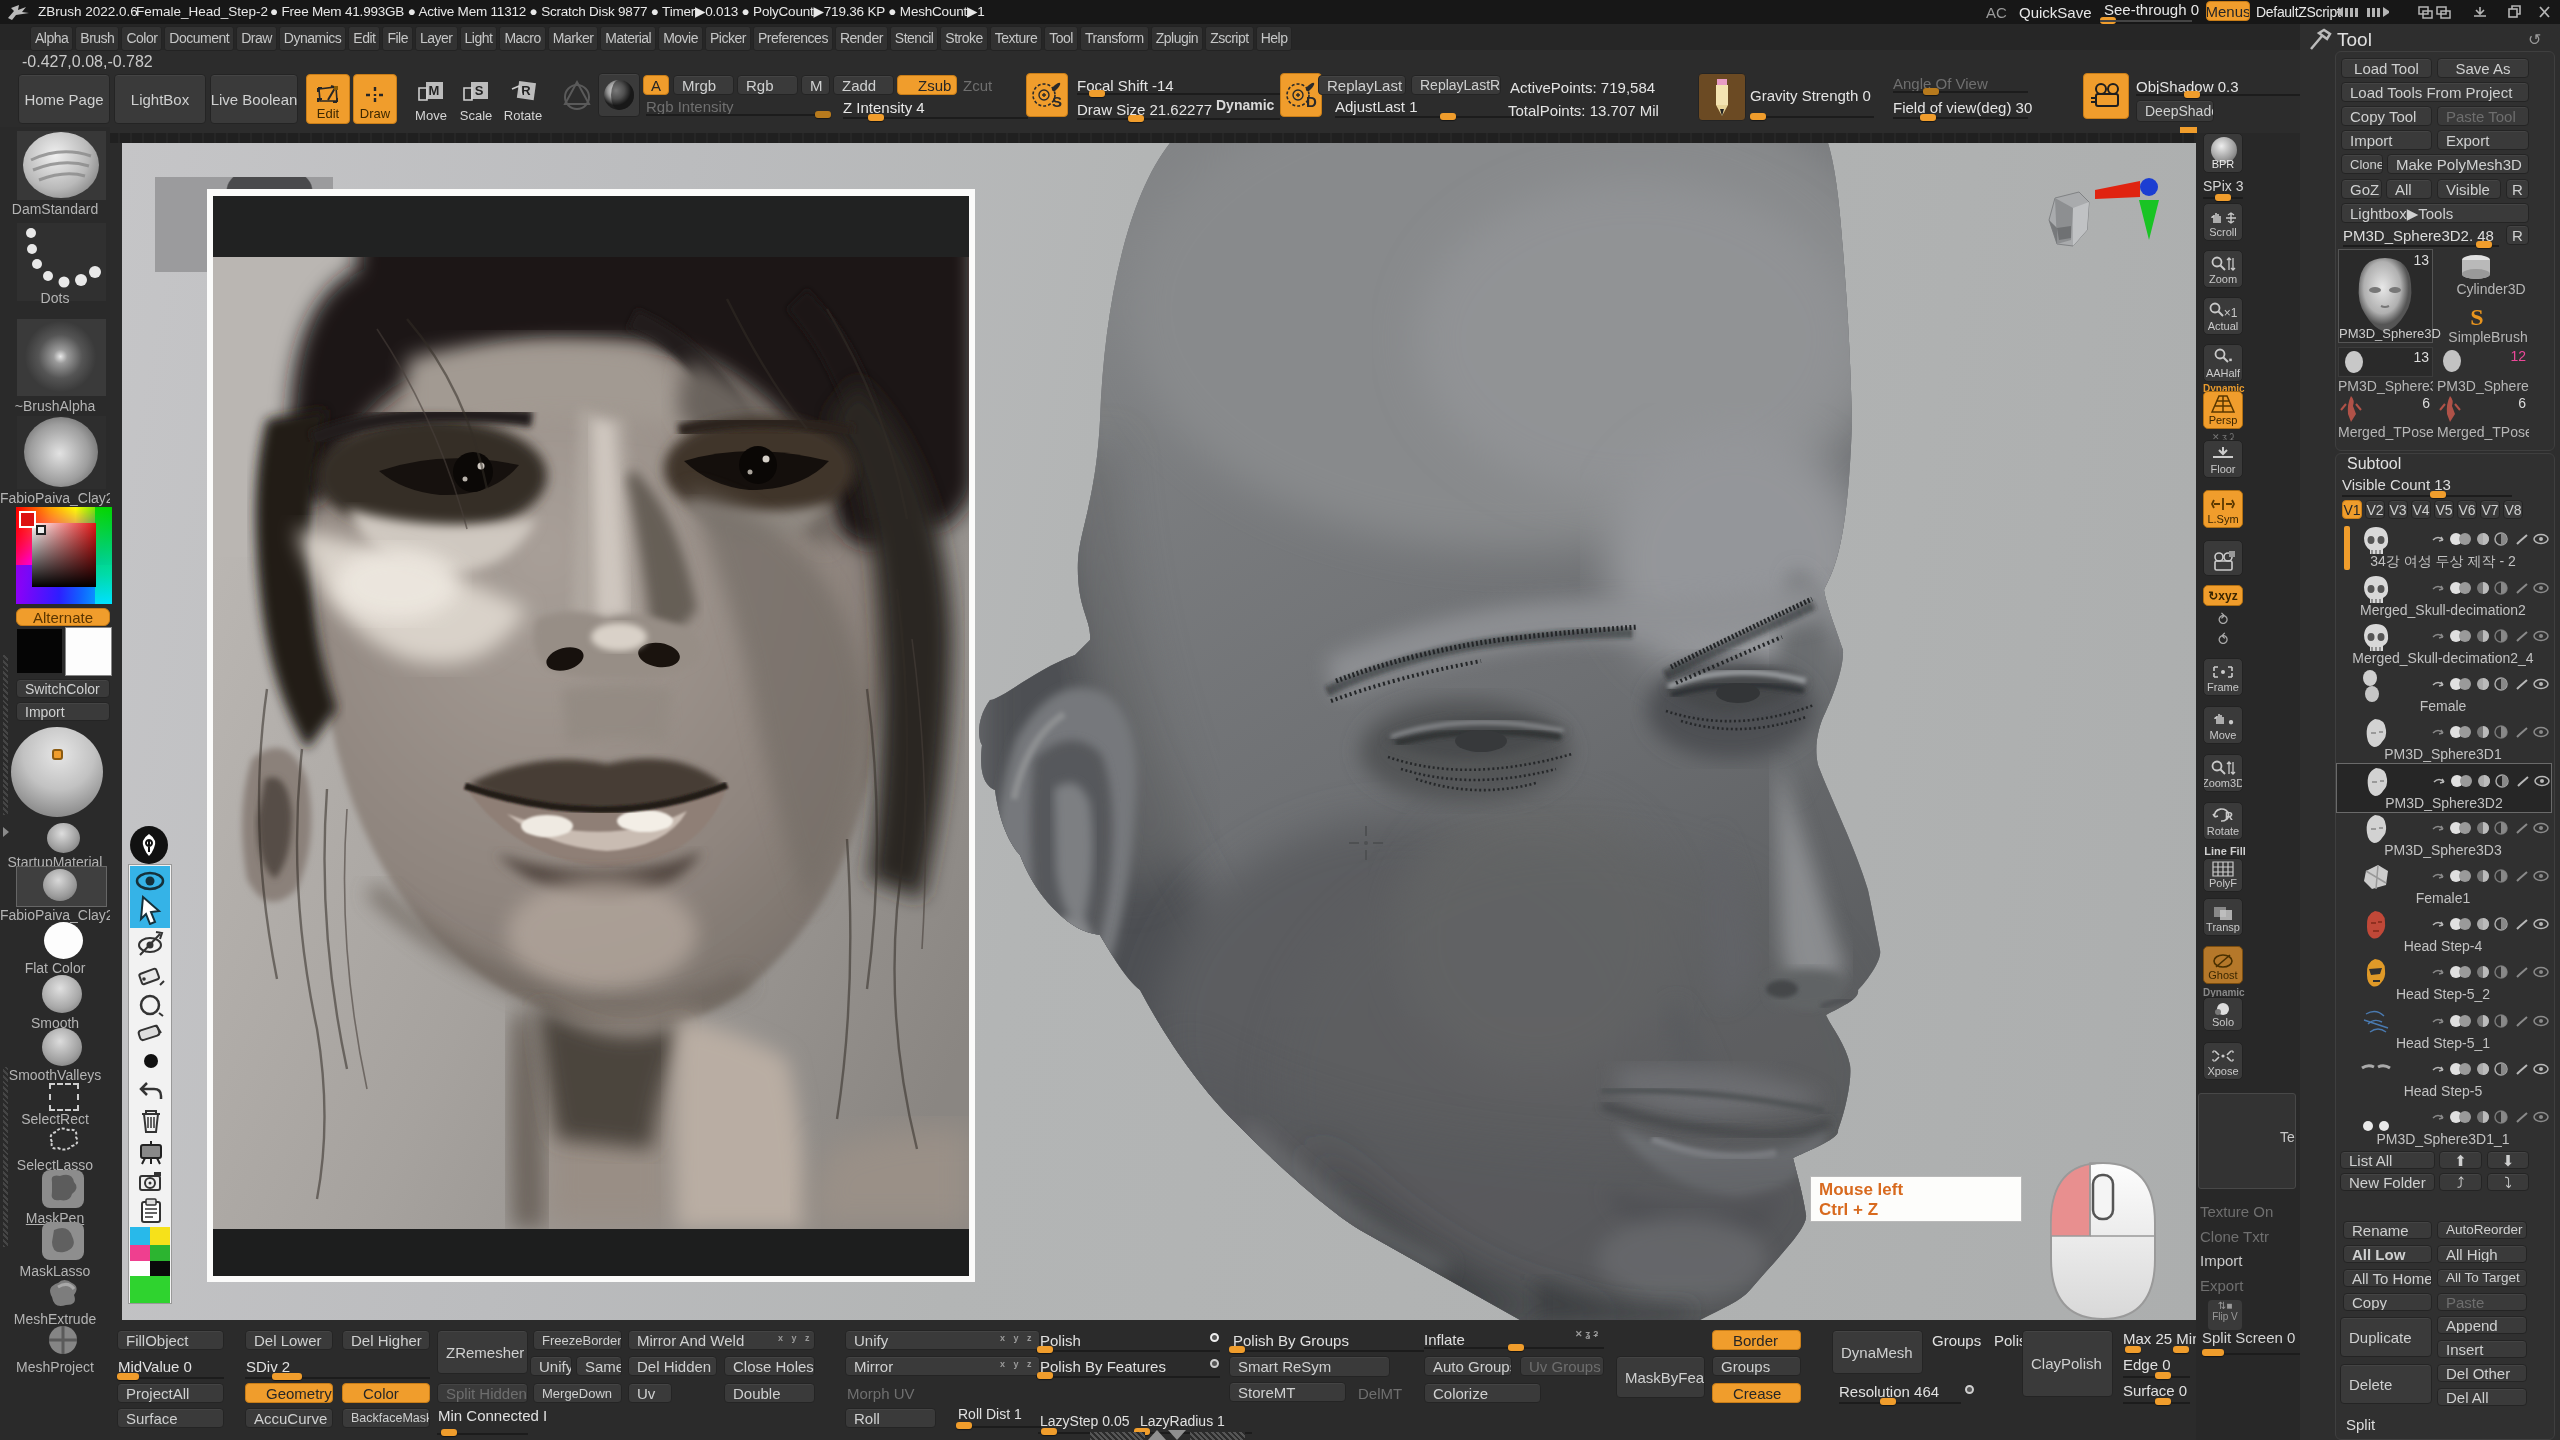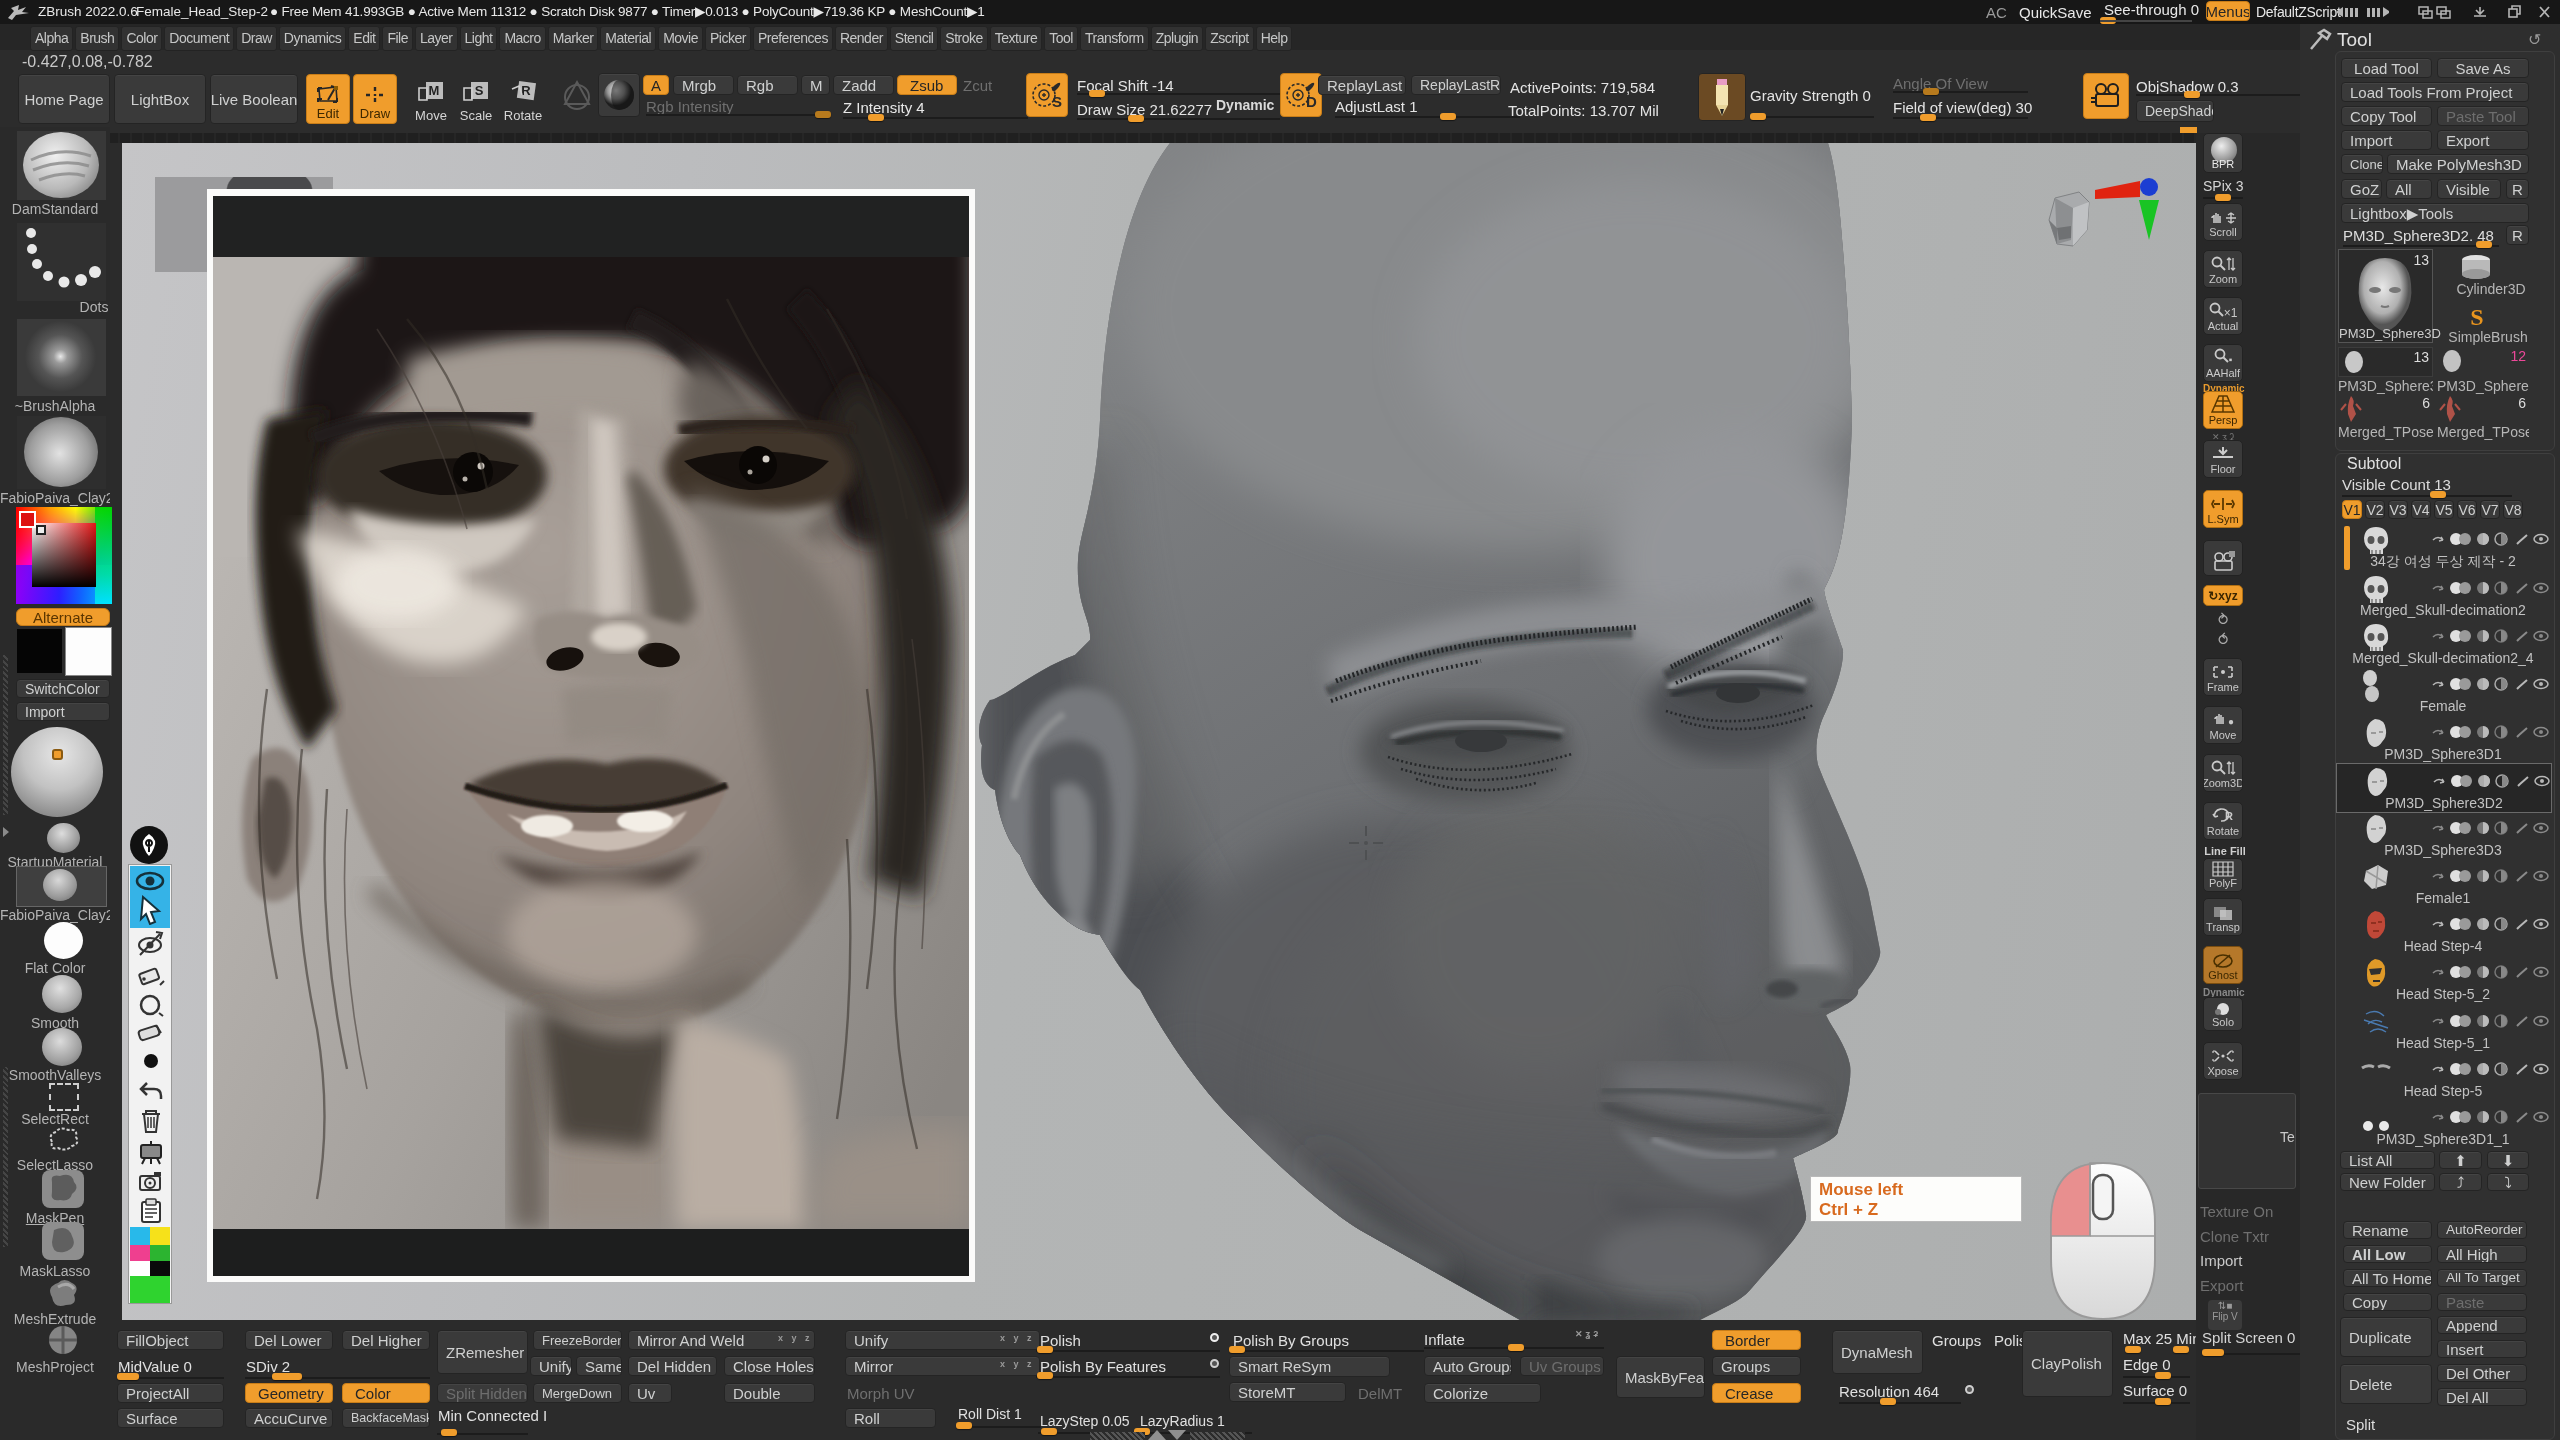--- a/index.html
+++ b/index.html
@@ -1,21 +1,21 @@
 <!DOCTYPE html>
 <html><head>
 <meta charset="utf-8">
 <style>
 html,body{margin:0;padding:0;background:#2b2b2b;}
 #root{position:relative;width:2560px;height:1440px;overflow:hidden;background:#2c2c2c;font-family:"Liberation Sans",sans-serif;color:#d2d2d2;}
 .abs{position:absolute;}
 .b{position:absolute;background:#3a3a3a;border:1px solid #242424;border-radius:4px;color:#cfd0d0;font-size:15px;line-height:1;display:flex;align-items:center;padding-left:8px;box-sizing:border-box;white-space:nowrap;overflow:hidden;box-shadow:inset 0 1px 0 rgba(255,255,255,0.05);}
 .b.c{justify-content:center;padding-left:0;}
 .b.dim{color:#6e6e6e;}
-.ob{position:absolute;background:#f09d2c;border:1px solid #c87d18;border-radius:4px;color:#262626;font-size:15px;line-height:1;display:flex;align-items:center;padding-left:12px;box-sizing:border-box;white-space:nowrap;overflow:hidden;}
+.ob{position:absolute;background:#f09d2c;border:1px solid #c87d18;border-radius:4px;color:#262626;font-size:15px;line-height:1;display:flex;align-items:center;padding-left:20px;box-sizing:border-box;white-space:nowrap;overflow:hidden;}
 .ob.c{justify-content:center;padding-left:0;}
 .lbl{position:absolute;font-size:15px;line-height:1;white-space:nowrap;}
 .dimt{color:#6f6f6f;}
 .sl{position:absolute;height:2px;background:#555;}
 .sldark{position:absolute;height:2px;background:#1c1c1c;}
 .kn{position:absolute;width:16px;height:7px;background:#f09d2c;border-radius:3px;box-shadow:0 1px 1px rgba(0,0,0,.5);}
 .tlabel{position:absolute;font-size:14px;color:#b6b6b6;text-align:center;white-space:nowrap;overflow:hidden;}
 </style>
 </head>
 <body>
@@ -616,21 +616,21 @@
             <circle cx="14" cy="10" r="5"></circle>
             <circle cx="15" cy="26" r="5"></circle>
             <circle cx="20" cy="41" r="5"></circle>
             <circle cx="31" cy="53" r="5"></circle>
             <circle cx="47" cy="59" r="5.5"></circle>
             <circle cx="64" cy="57" r="6"></circle>
             <circle cx="78" cy="49" r="6"></circle>
           </g>
         </svg>
   </div>
-  <div class="ll" style="top:172px;margin-left:39px;">Dots</div>
+  <div class="ll" style="top:163px;">Dots</div>
 
   <div class="lt" style="top:191px;height:77px;background:#3a3a3a;">
     <div class="abs" style="left:0;top:0;width:87px;height:75px;background:radial-gradient(circle at 50% 50%,#e9e9e9 0%,#9a9a9a 12%,#555 38%,#3a3a3a 62%);"></div>
   </div>
   <div class="ll" style="top:271px;">~BrushAlpha</div>
 
   <div class="lt" style="top:288px;height:73px;background:#2e2e2e;">
     <div class="sph" style="left:7px;top:1px;width:74px;height:70px;background:radial-gradient(circle at 48% 52%,#e2e2e2,#9e9e9e 55%,#4a4a4a 100%);"></div>
   </div>
   <div class="ll" style="top:363px;">FabioPaiva_Clay2</div>

